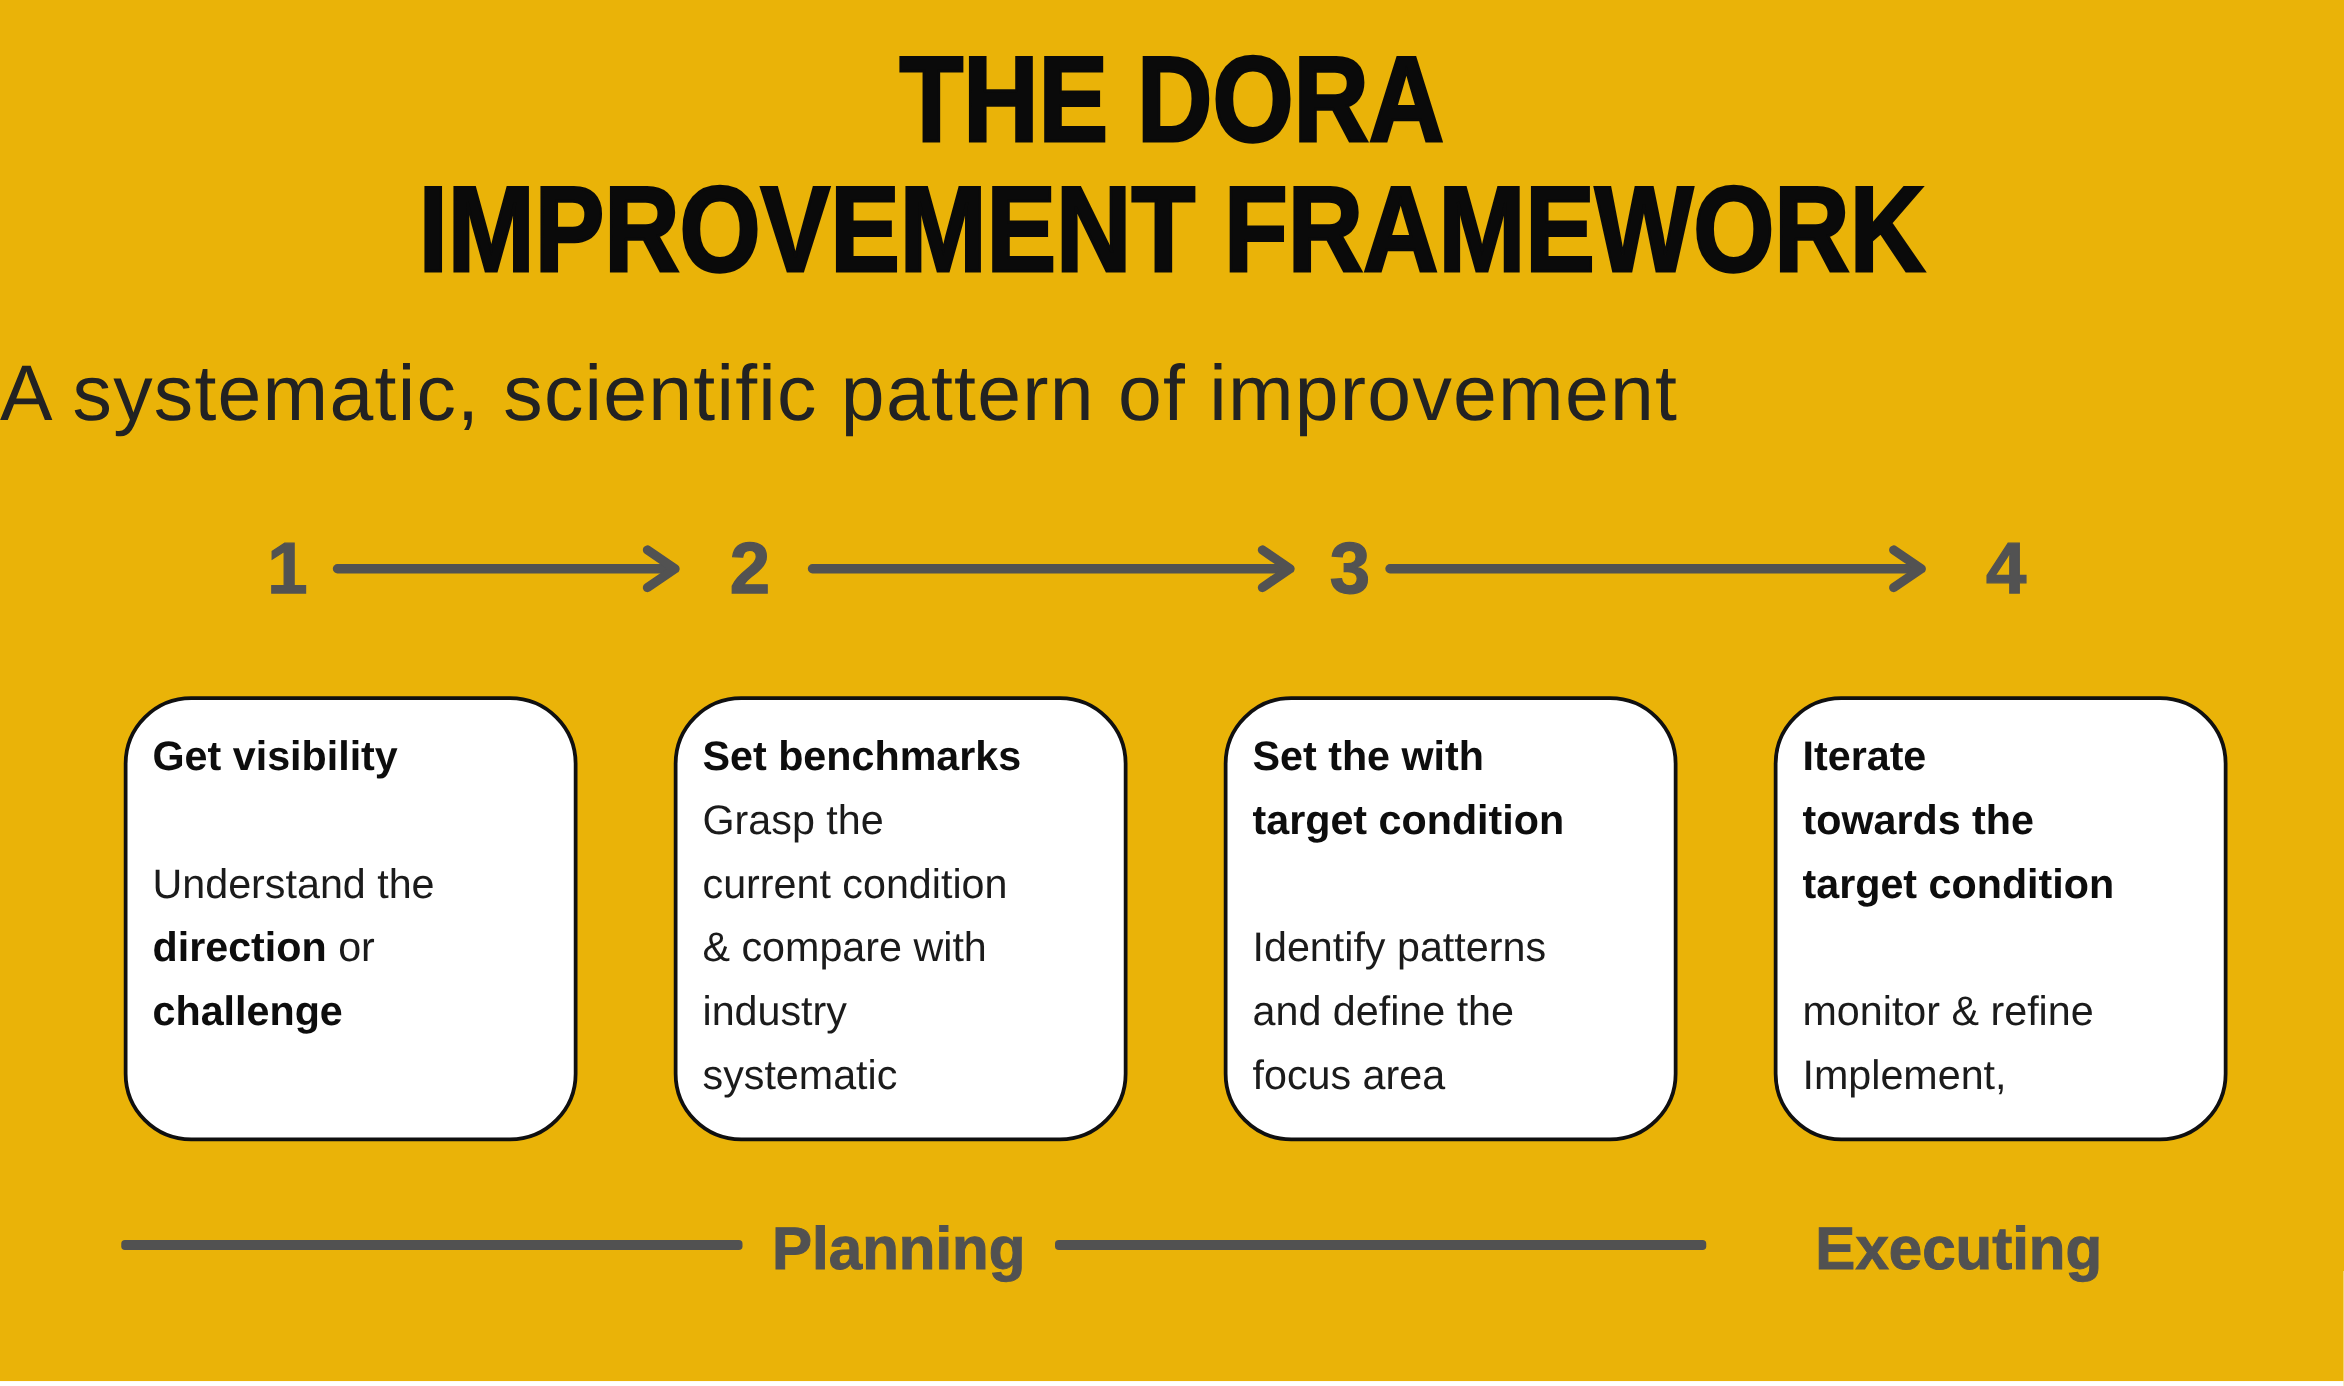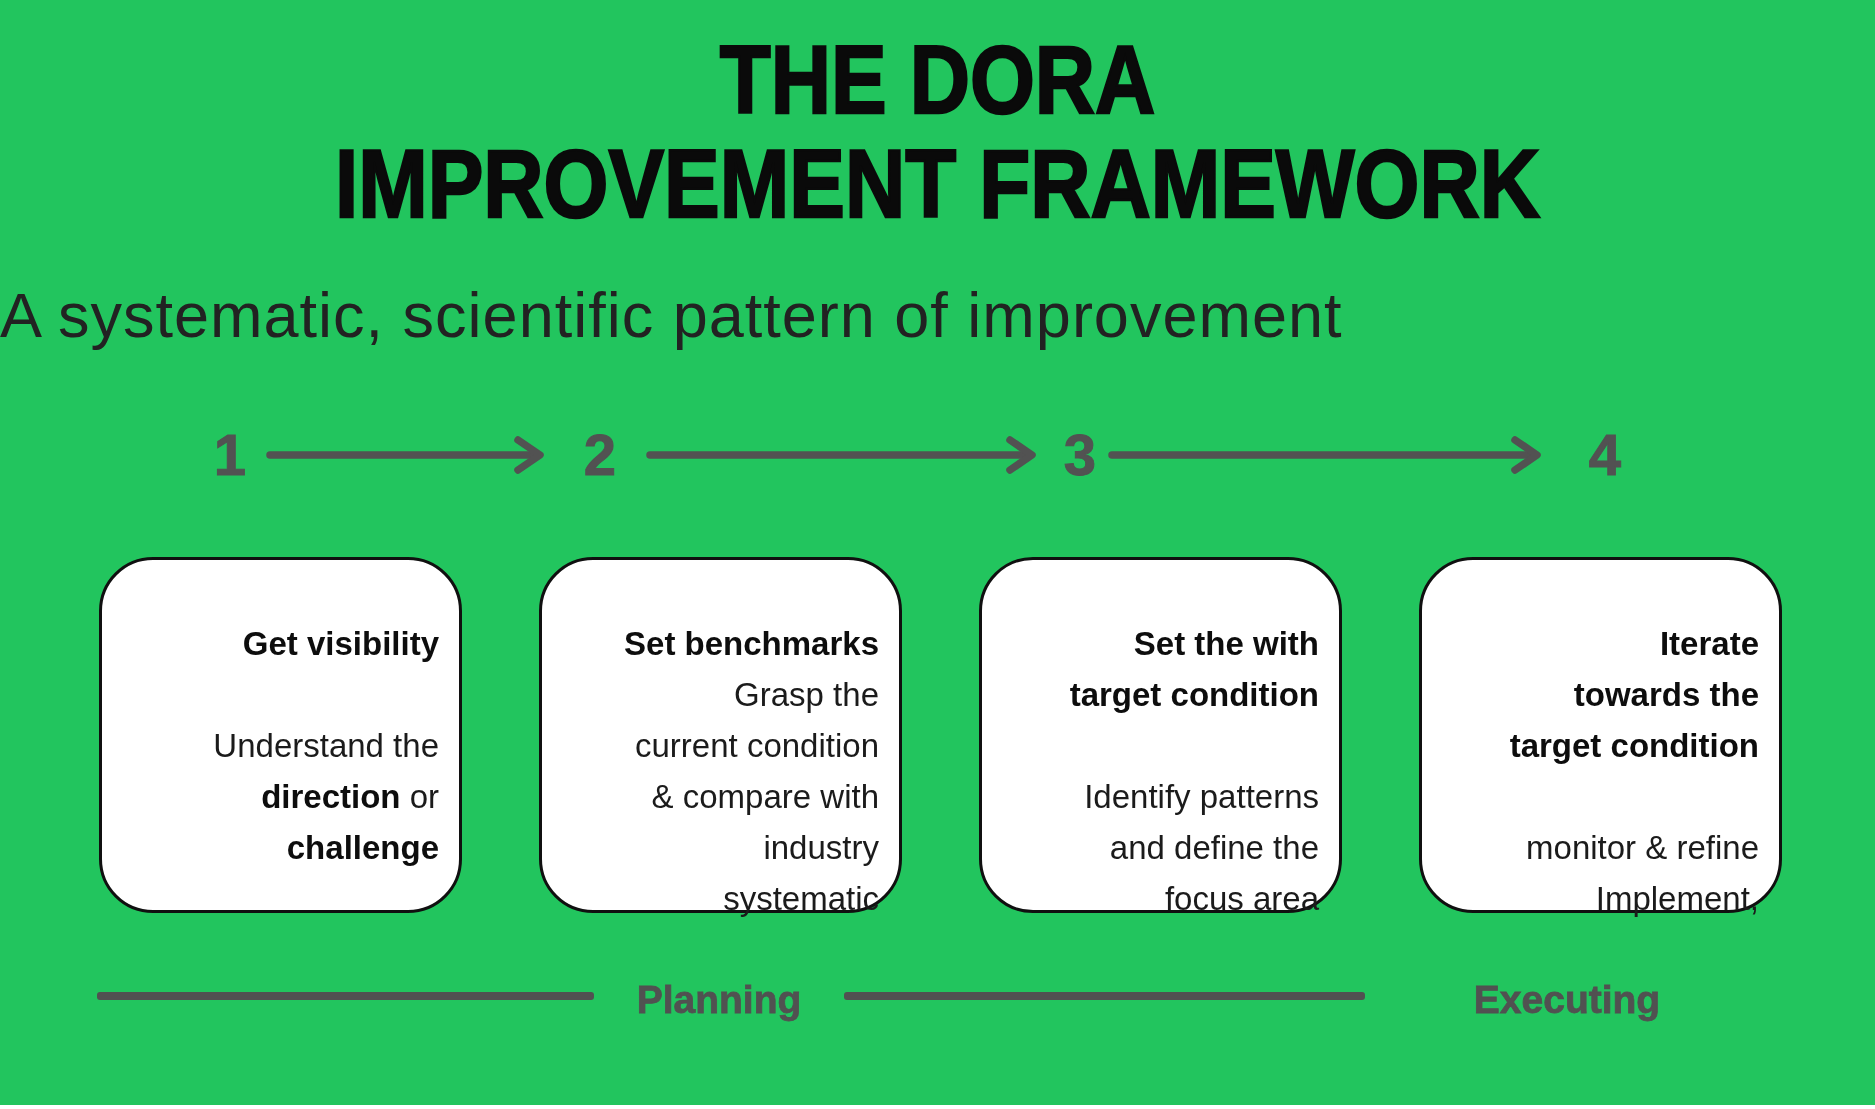--- a/index.html
+++ b/index.html
@@ -1,20 +1,20 @@
 <!DOCTYPE html>
 <html><head>
 <meta charset="utf-8">
 <style>
   html, body { margin: 0; padding: 0; background: #ffffff; }
   .canvas {
     position: relative;
     width: 1875px;
     height: 1105px;
-    background: #22c55e;
+    background: #eab308;
     overflow: hidden;
     font-family: "Liberation Sans", sans-serif;
     color: #111;
   }
 
   
   .title {
     position: absolute;
     top: 28px; left: 0; right: 0;
     text-align: center;
@@ -64,22 +64,22 @@
   
   .step-box {
     position: absolute;
     top: 557px;
     width: 363px;
     height: 356px;
     box-sizing: border-box;
     border: 3.5px solid #101010;
     border-radius: 54px;
     background: #ffffff;
-    padding: 58px 20px 0 20px;
-    text-align: right;
+    padding: 19px 20px 0 20px;
+    text-align: left;
   }
   .step-box.b1 { left: 99px; }
   .step-box.b2 { left: 539px; }
   .step-box.b3 { left: 979px; }
   .step-box.b4 { left: 1419px; }
 
   .box-title { font-weight: 700; font-size: 33px; line-height: 51px; color: #0d0d0d; }
   .box-body  { font-weight: 400; font-size: 33px; line-height: 51px; color: #1b1b1b; }
   .box-line  { white-space: nowrap; }
   .box-body .bold { font-weight: 700; color: #0d0d0d; }
@@ -95,21 +95,21 @@
   }
   .phase-line.l1 { left: 97px;  width: 497px; }
   .phase-line.l2 { left: 844px; width: 521px; }
 
   .phase-label {
     position: absolute;
     top: 972px;
     width: 250px;
     text-align: center;
     font-weight: 700;
-    font-size: 39px;
+    font-size: 48px;
     line-height: 56px;
     color: #515151;
     -webkit-text-stroke: 0.8px #515151;
   }
   .phase-label.planning  { left: 594px; }
   .phase-label.executing { left: 1442px; }
 </style>
 </head>
 <body>
 

